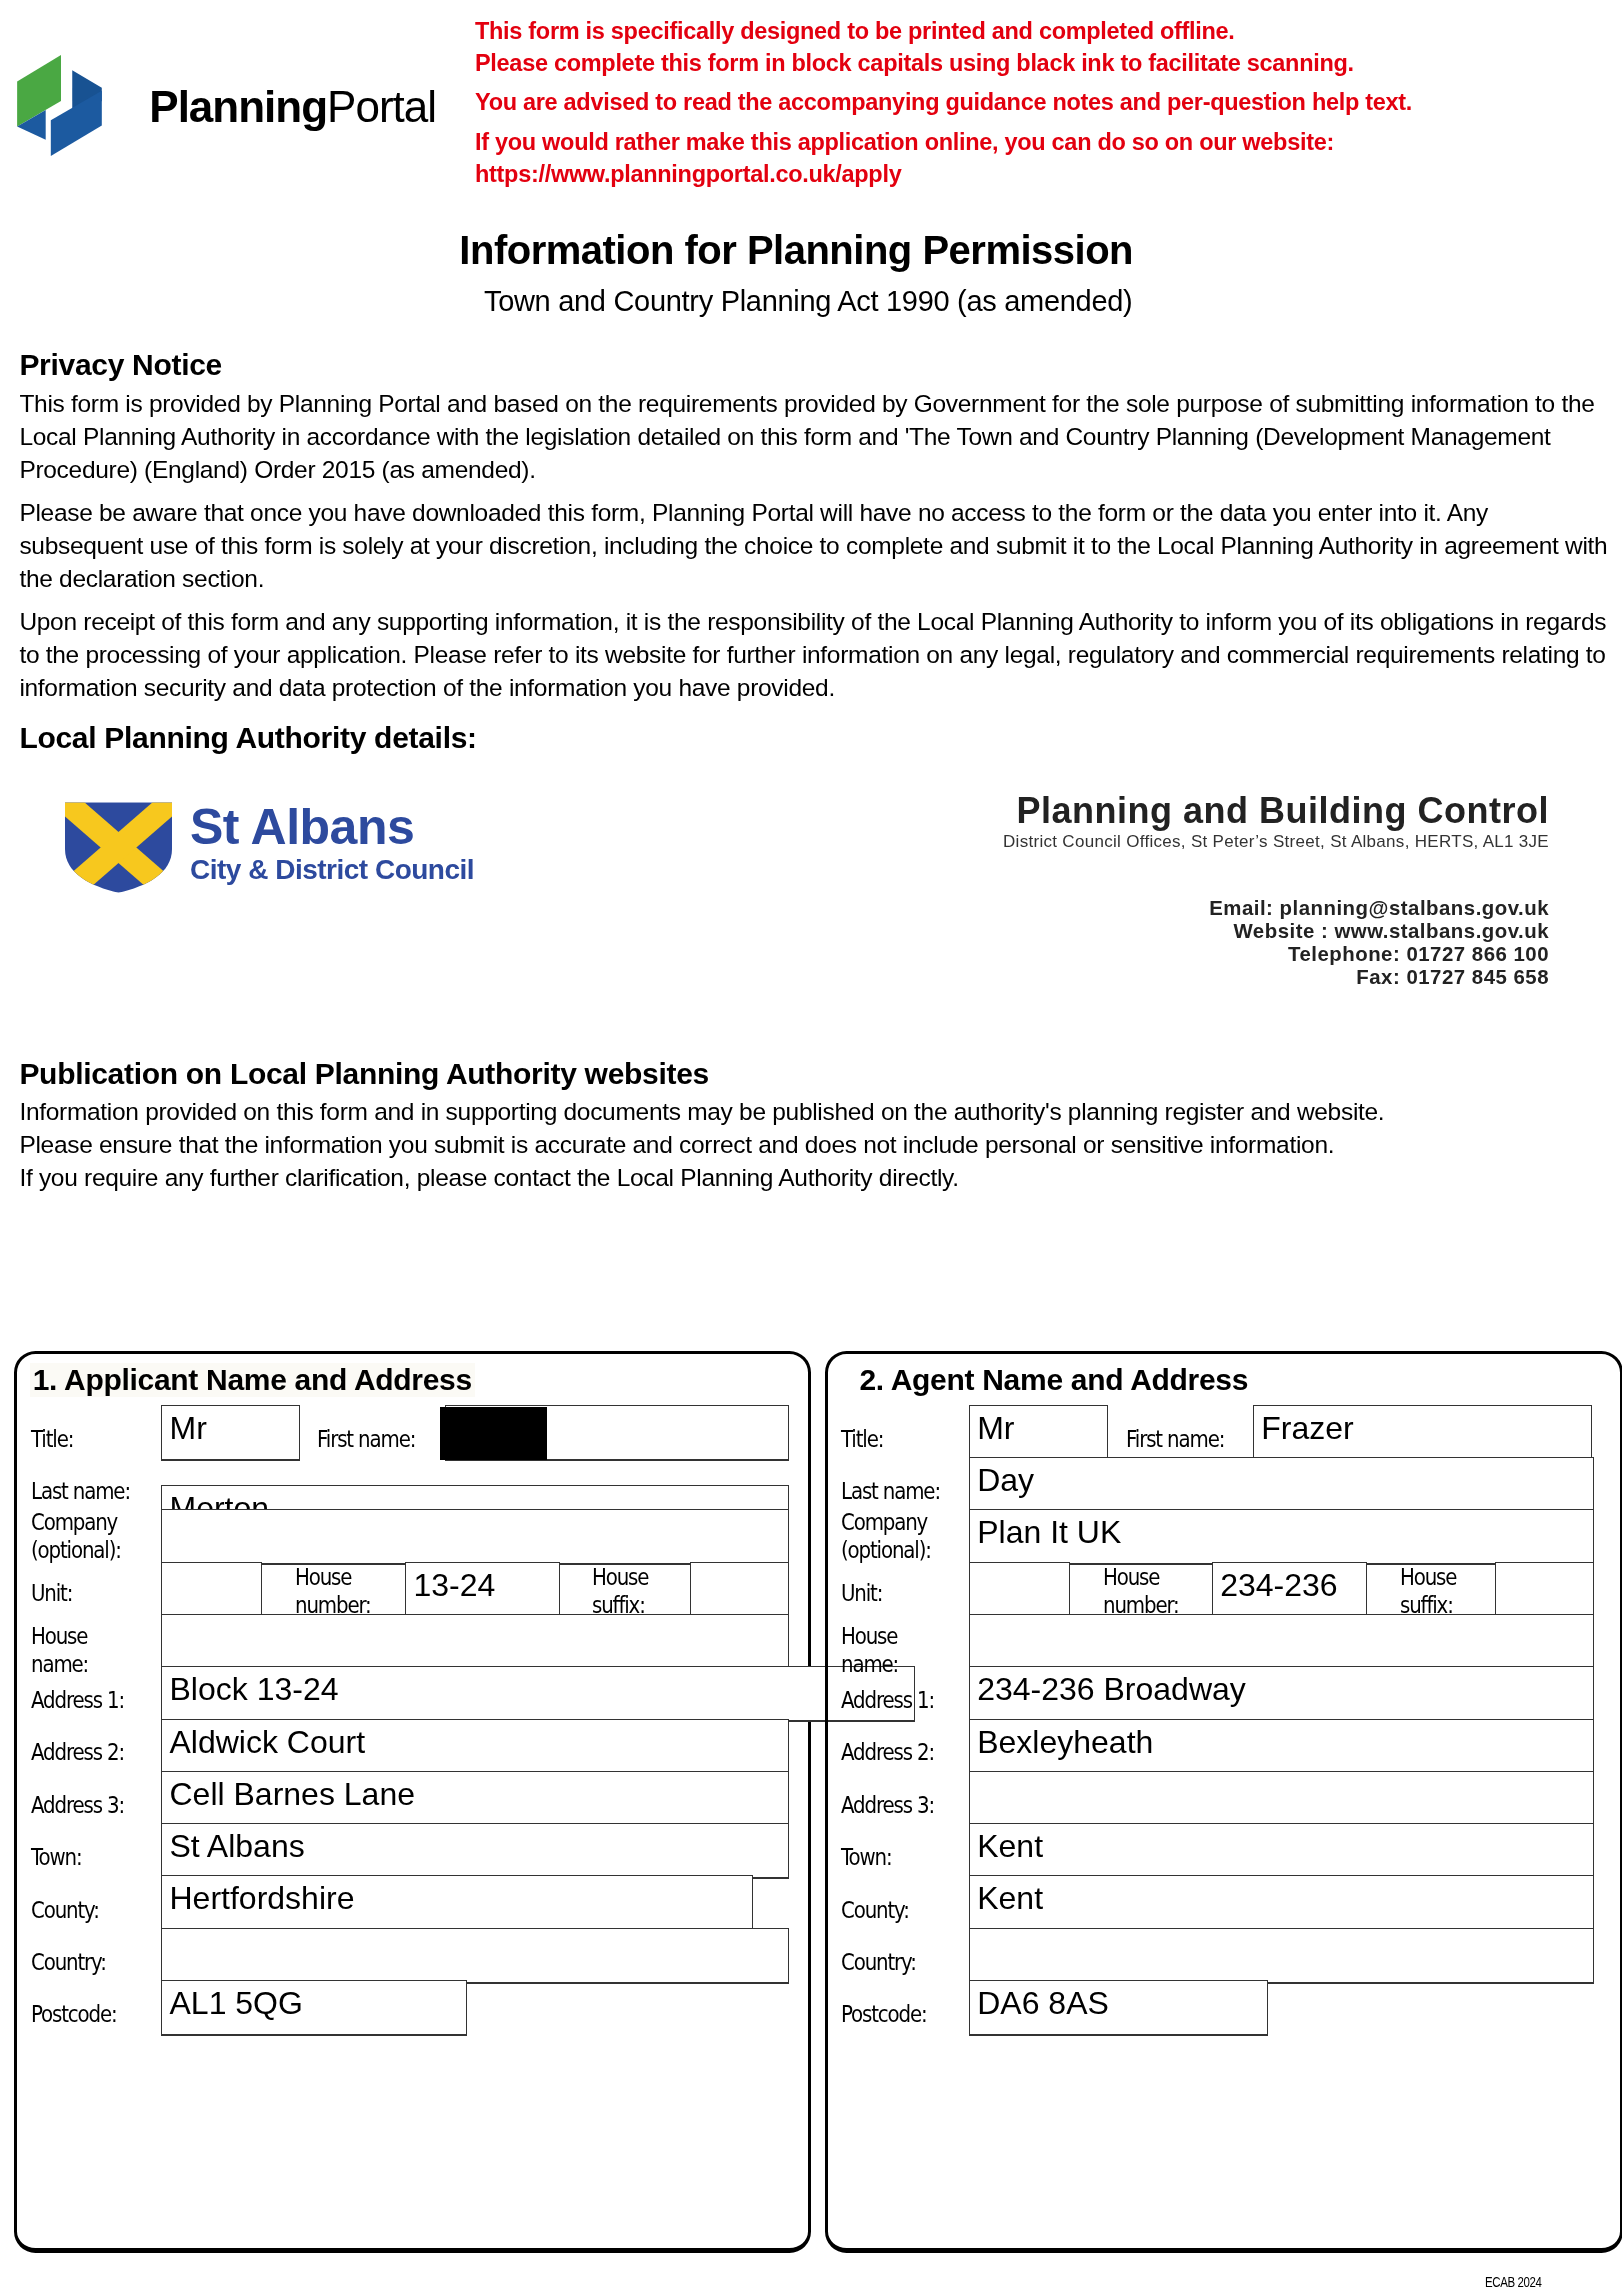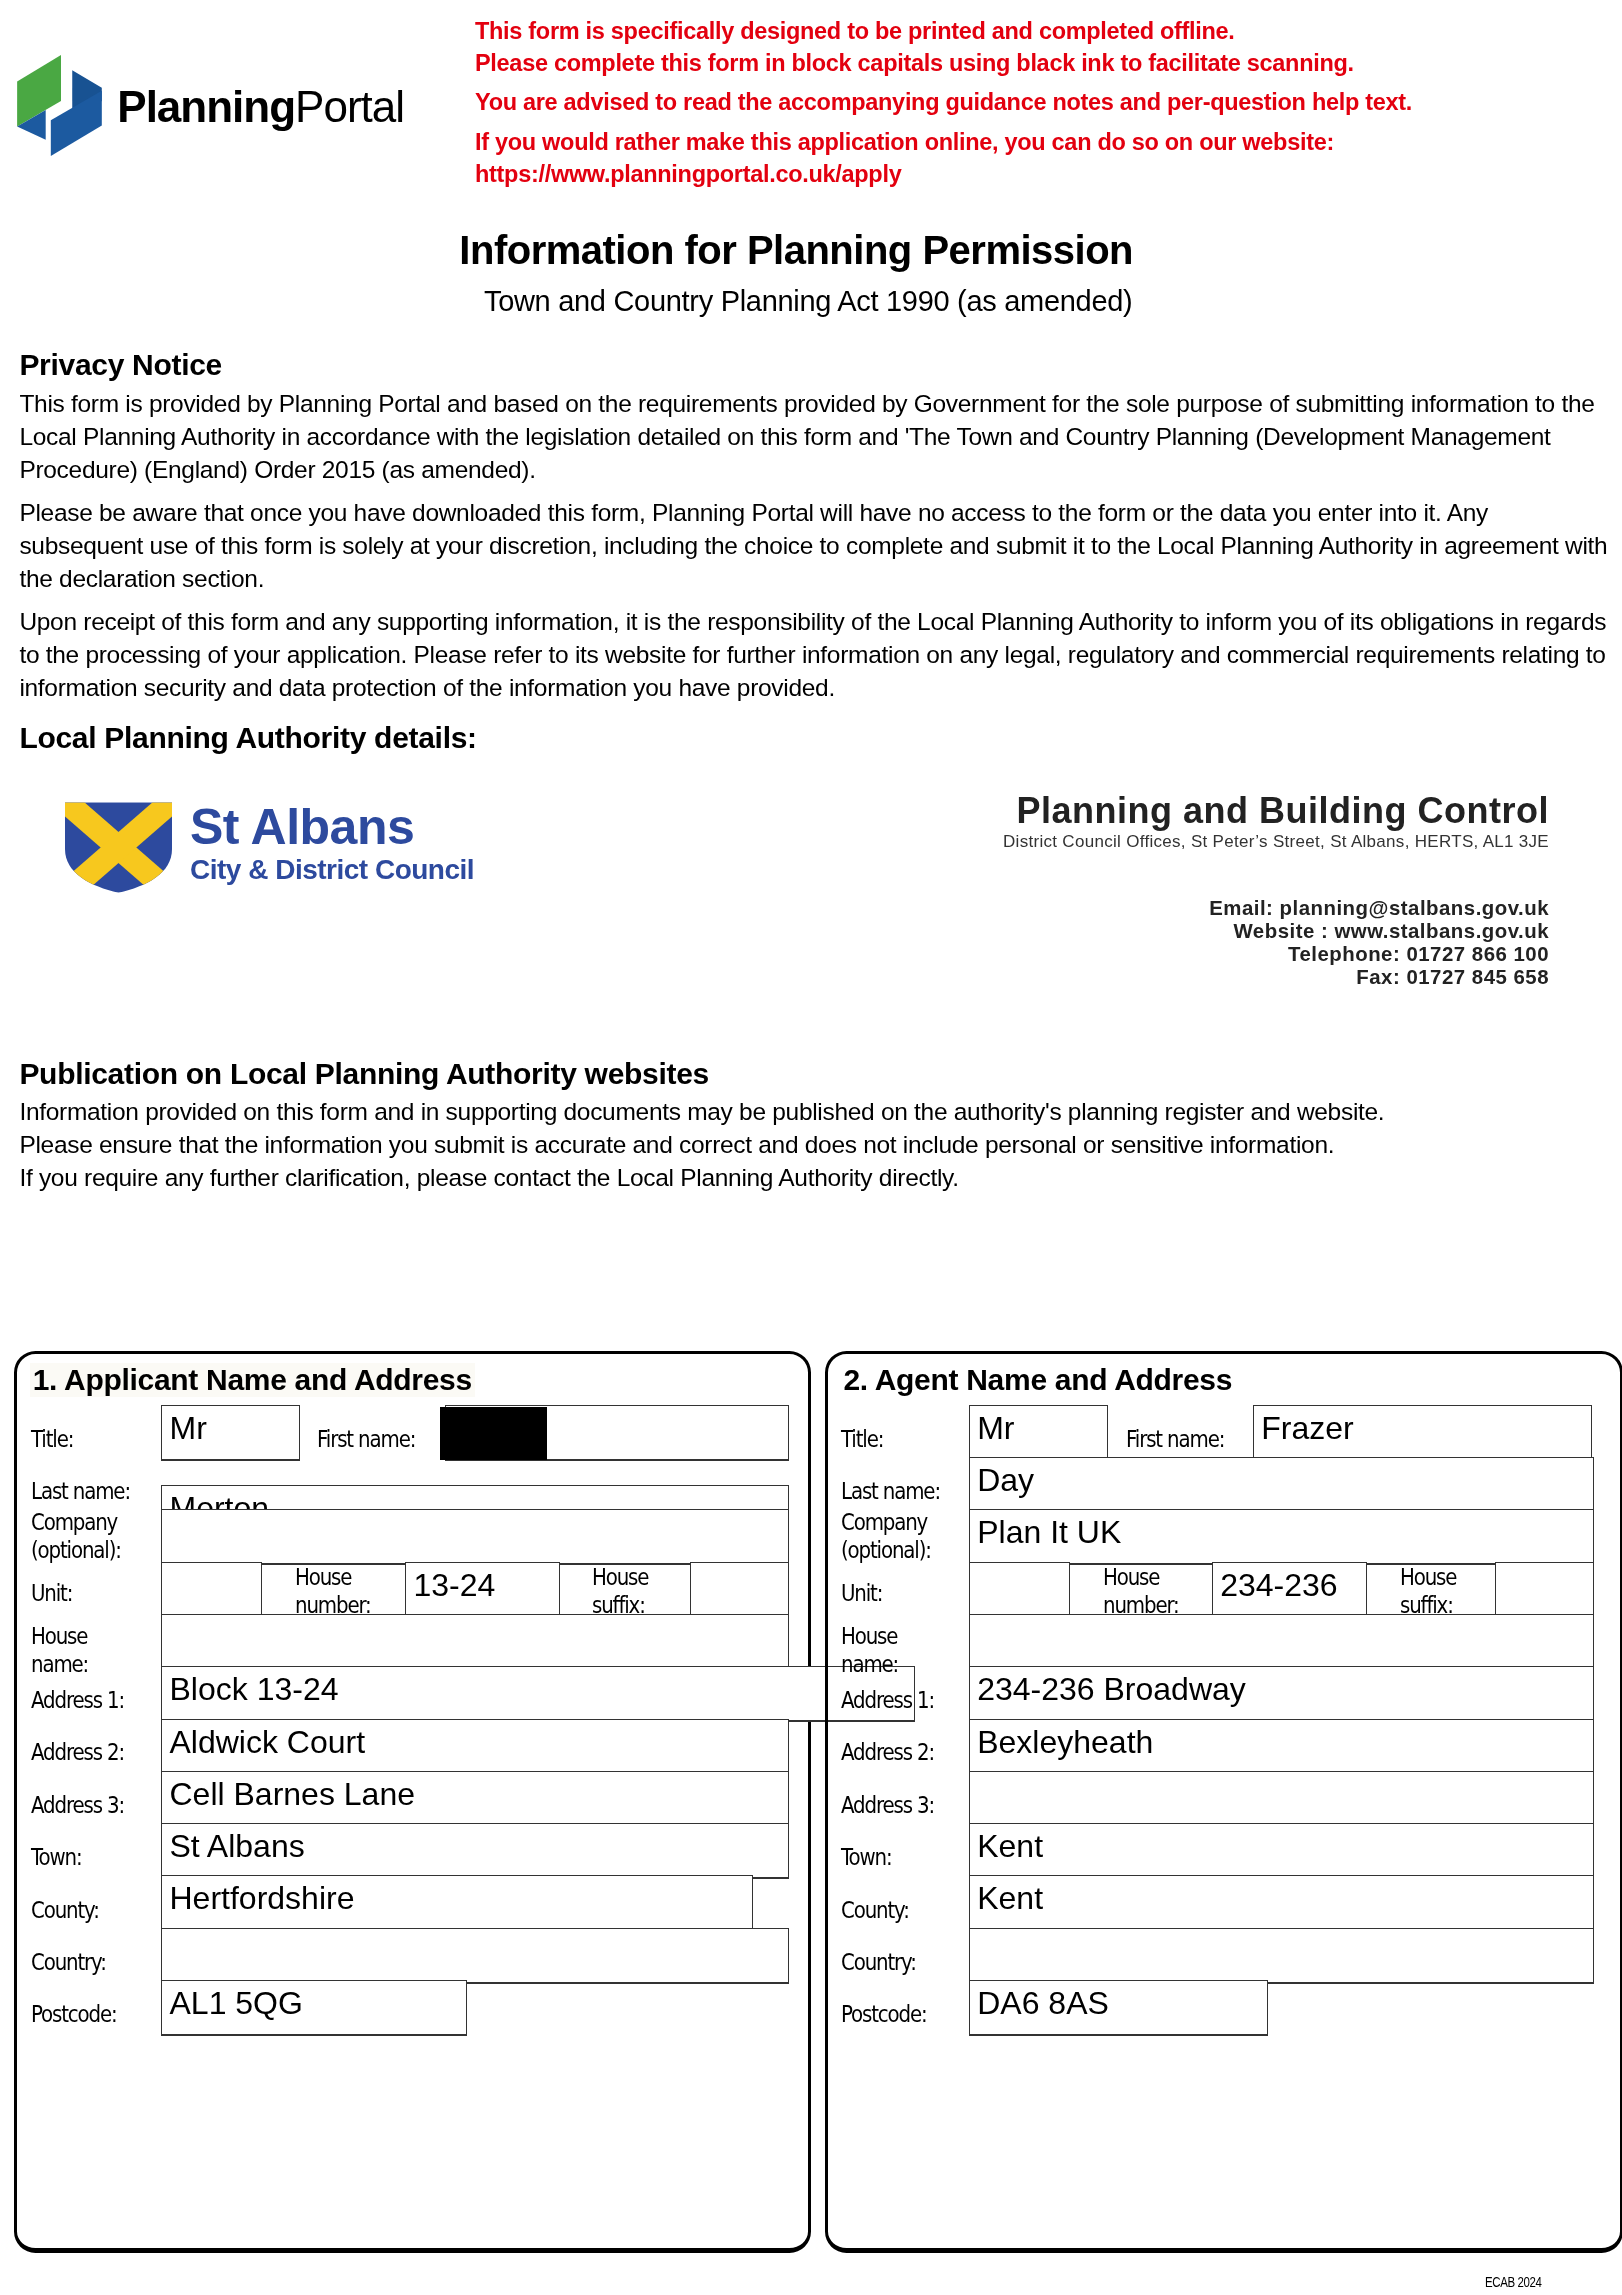--- a/index.html
+++ b/index.html
@@ -4,21 +4,21 @@
 <style>
   html, body { margin: 0; padding: 0; background: #ffffff; }
   body { width: 1623px; height: 2295px; position: relative; overflow: hidden;
          font-family: "Liberation Sans", "DejaVu Sans", sans-serif; color: #000; }
   .abs { position: absolute; }
 
   
   .pp-logo { left: 15.3px; top: 55px; width: 389px; height: 102px; }
   .pp-logo svg { position: absolute; left: 0; top: 0; }
   .pp-wordmark { position: absolute; left: 102px; top: 26.6px; font-size: 44px; letter-spacing: -1px; white-space: nowrap; }
-  .pp-wordmark .b { font-weight: 700; }
+  .pp-wordmark .b { font-weight: 700; margin-left: 32px; }
   .pp-wordmark .l { font-weight: 400; }
 
   .red-notes { left: 475px; top: 15.3px; width: 1125px; color: #e3000f; font-weight: 700; font-size: 23.5px; line-height: 32px; letter-spacing: -0.3px; }
   .red-notes p { margin: 0; }
   .red-notes .gap { margin-top: 7.2px; }
 
   .title { left: 0; width: 1623px; top: 228px; text-align: center; font-size: 40px; font-weight: 700; letter-spacing: -0.5px; }
   .title-inner { display: inline-block; transform: translateX(-15.3px); }
   .subtitle { left: 0; width: 1623px; top: 285px; text-align: center; font-size: 29px; letter-spacing: -0.3px; padding-left: 12px; }
   .subtitle-inner { display: inline-block; transform: translateX(-15.3px); }
@@ -35,21 +35,21 @@
   .pbc { right: 74px; top: 790px; text-align: right; color: #222; }
   .pbc-title { font-size: 36px; font-weight: 700; letter-spacing: 0.5px; line-height: 42px; }
   .pbc-addr { font-size: 17px; line-height: 20.4px; letter-spacing: 0.3px; color: #333; }
   .pbc-contact { margin-top: 45px; font-size: 20.4px; line-height: 23px; font-weight: 700; letter-spacing: 0.5px; color: #222; }
 
   
   .panel { top: 1351px; height: 902px; border: 3.6px solid #000; border-radius: 21.5px; border-bottom-width: 5.6px; box-sizing: border-box; }
   .panel.p1 { left: 14.3px; width: 797px; }
   .panel.p2 { left: 825px; width: 798px; }
   .panel-title { position: absolute; left: 12.3px; top: 9.2px; font-size: 30px; font-weight: 700; letter-spacing: -0.3px; background: #fbfaf5; padding: 0 3.1px; }
-  .p2 .panel-title { background: transparent; }
+  .p2 .panel-title { background: transparent; margin-left: 16px; }
   .lbl { position: absolute; left: 13.3px; font-family: "DejaVu Sans", sans-serif; font-size: 22.5px; letter-spacing: -1.3px; line-height: 26.6px; transform: scaleX(0.88); transform-origin: left center; white-space: nowrap; }
   .lbl.two { line-height: 28px; }
   .fld { position: absolute; border: 1px solid #333; border-top-width: 1.5px; border-bottom-width: 2px; box-sizing: border-box; background: #fff; }
   .fld .v { position: absolute; left: 7.2px; top: 4.1px; font-family: "Liberation Sans", sans-serif; font-size: 32px; line-height: 36px; white-space: nowrap; }
   .redact { position: absolute; background: #000; }
 
   .footer-code { left: 1485px; top: 2273px; font-size: 15.3px; letter-spacing: -0.5px; transform: scaleX(0.75); transform-origin: left center; }
 </style>
 </head>
 <body>

